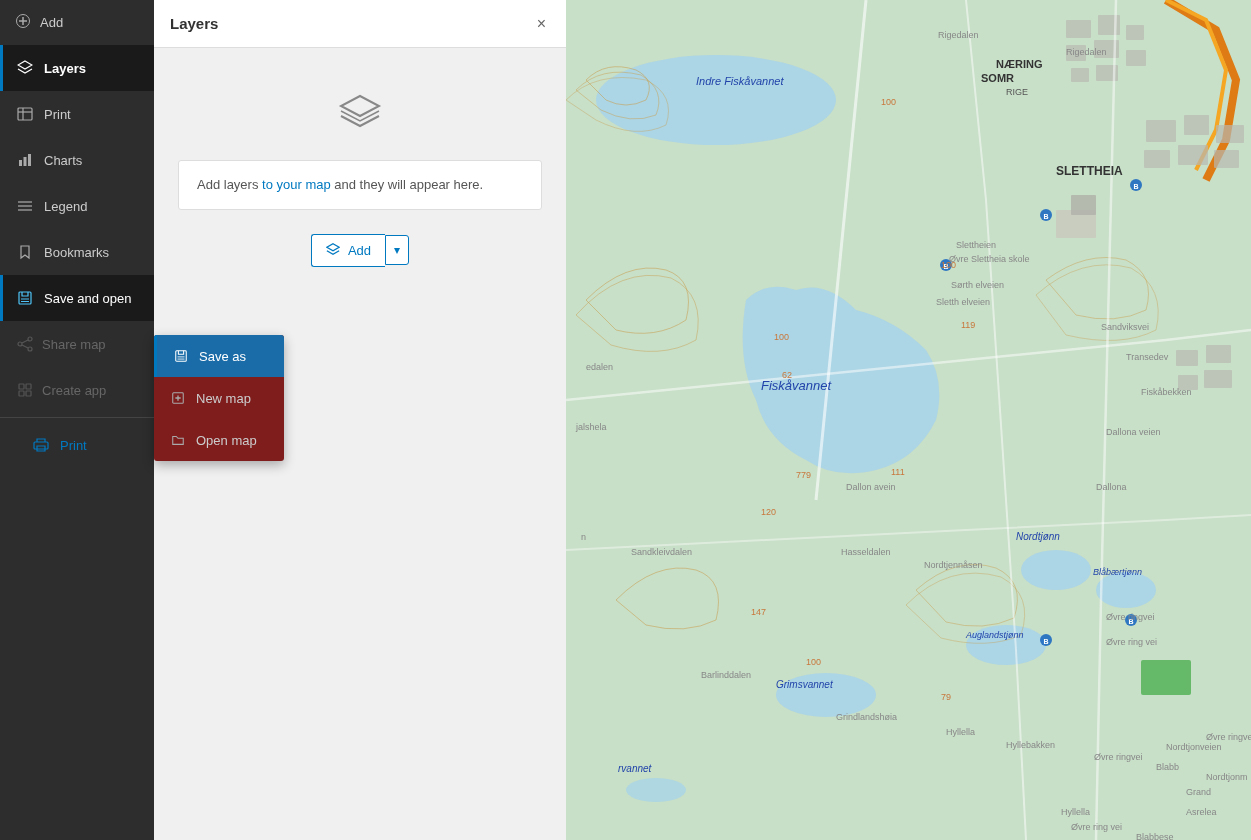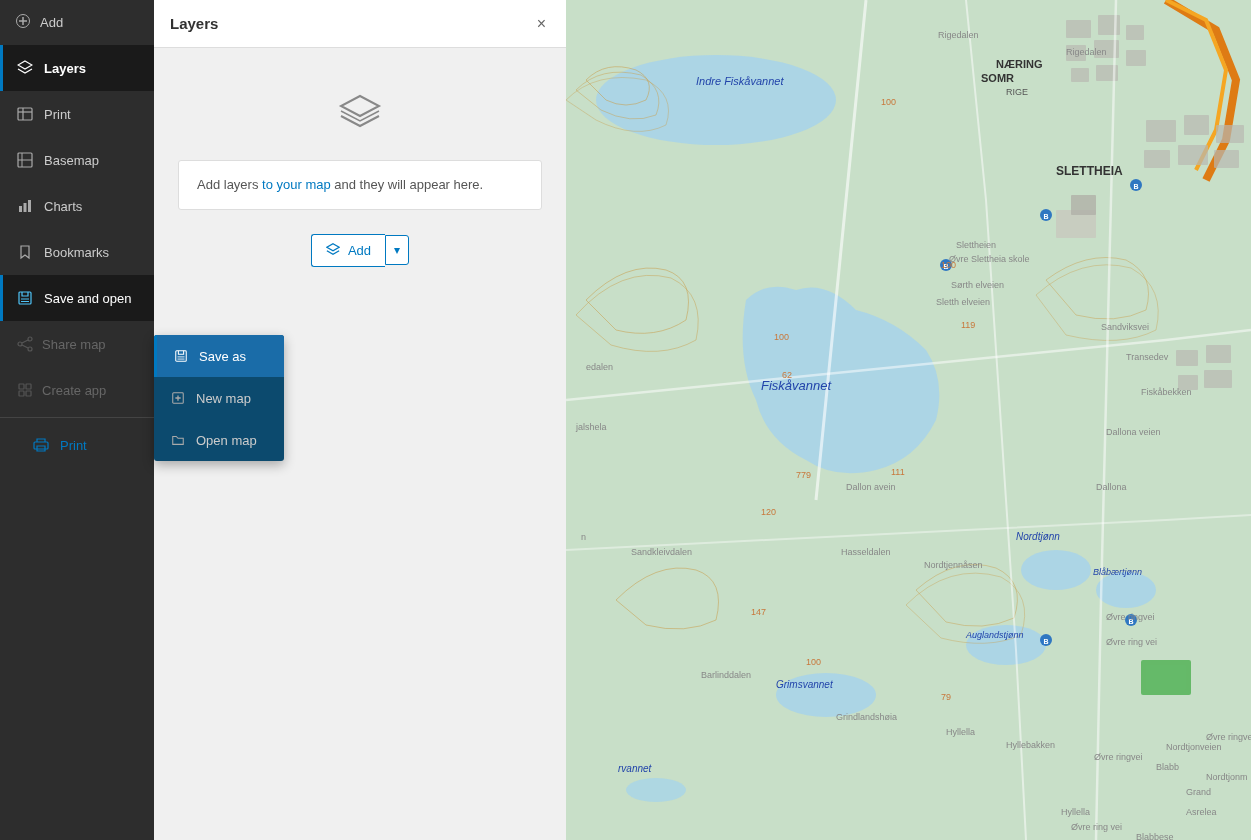--- a/index.html
+++ b/index.html
@@ -155,21 +155,21 @@
     .map-svg {
       width: 100%;
       height: 100%;
     }
 
     
     .dropdown-menu {
       position: absolute;
       left: 154px;
       top: 335px;
-      background: #0c4a6e;
+      background: #7f1d1d;
       min-width: 130px;
       border-radius: 3px;
       overflow: hidden;
       z-index: 100;
       box-shadow: 0 4px 12px rgba(0,0,0,0.3);
     }
     .dropdown-item {
       display: flex;
       align-items: center;
       gap: 10px;
@@ -221,42 +221,42 @@
     <span class="icon">
       <svg width="16" height="16" viewBox="0 0 16 16" fill="none">
         <rect x="1" y="2" width="14" height="12" rx="1" stroke="#aaa" stroke-width="1.2"></rect>
         <line x1="1" y1="6" x2="15" y2="6" stroke="#aaa" stroke-width="1.2"></line>
         <line x1="6" y1="2" x2="6" y2="14" stroke="#aaa" stroke-width="1.2"></line>
       </svg>
     </span>
     <span>Print</span>
   </div>
 
-  <div class="sidebar-item">
-    <span class="icon">
-      <svg width="16" height="16" viewBox="0 0 16 16" fill="none">
-        <rect x="1" y="1" width="14" height="14" rx="1" stroke="#aaa" stroke-width="1.2"></rect>
-        <path d="M5 1L5 15" stroke="#aaa" stroke-width="1"></path>
-        <path d="M1 8L15 8" stroke="#aaa" stroke-width="1"></path>
-      </svg>
-    </span>
-    <span>Basemap</span>
-  </div>
 
   <div class="sidebar-item">
     <span class="icon">
       <svg width="16" height="16" viewBox="0 0 16 16" fill="none">
         <rect x="2" y="8" width="3" height="6" fill="#aaa"></rect>
         <rect x="6.5" y="5" width="3" height="9" fill="#aaa"></rect>
         <rect x="11" y="2" width="3" height="12" fill="#aaa"></rect>
       </svg>
     </span>
     <span>Charts</span>
   </div>
 
+  <div class="sidebar-item">
+    <span class="icon">
+      <svg width="16" height="16" viewBox="0 0 16 16" fill="none">
+        <line x1="1" y1="4" x2="15" y2="4" stroke="#aaa" stroke-width="1.2"></line>
+        <line x1="1" y1="8" x2="15" y2="8" stroke="#aaa" stroke-width="1.2"></line>
+        <line x1="1" y1="12" x2="15" y2="12" stroke="#aaa" stroke-width="1.2"></line>
+      </svg>
+    </span>
+    <span>Legend</span>
+  </div>
 
   <div class="sidebar-item">
     <span class="icon">
       <svg width="16" height="16" viewBox="0 0 16 16" fill="none">
         <path d="M4 2H12V14L8 11L4 14V2Z" stroke="#aaa" stroke-width="1.2" fill="none"></path>
       </svg>
     </span>
     <span>Bookmarks</span>
   </div>
 

